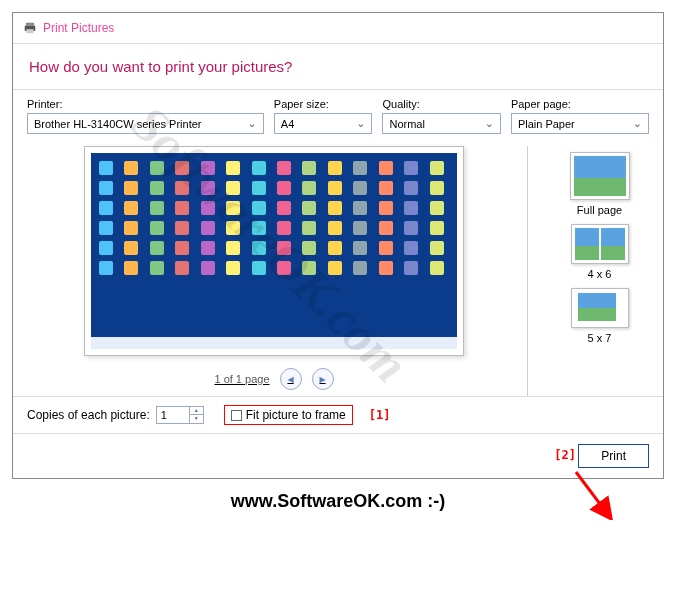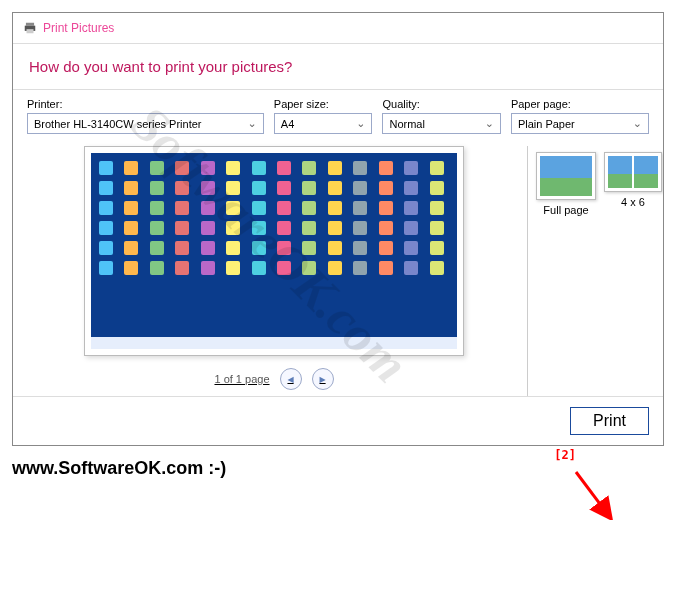--- a/index.html
+++ b/index.html
@@ -27,43 +27,43 @@
     .preview-area { flex: 0 0 auto; width: 494px; text-decoration: underline; }
     .paper { border: 1px solid #bbb; background: #fff; box-shadow: 2px 2px 5px rgba(0,0,0,0.15); height: 210px; margin: 0 auto; width: 380px; padding: 6px; }
     .screenshot { width: 100%; height: 100%; background: #0b3c8c; position: relative; padding: 8px; }
     .iconrow { display: grid; grid-template-columns: repeat(14, 1fr); gap: 6px; }
     .di { width: 14px; height: 14px; border-radius: 2px; }
     .taskbar { position: absolute; bottom: 0; left: 0; right: 0; height: 12px; background: #e6eefc; }
     .pager { display: flex; align-items: center; justify-content: center; gap: 10px; margin-top: 12px; padding-bottom: 6px; }
     .pager-text { font-size: 11px; color: #555; }
     .navbtn { width: 22px; height: 22px; border-radius: 50%; border: 1px solid #9ca9c9; background: #f5f7ff; display: flex; align-items: center; justify-content: center; cursor: pointer; }
     .navbtn span { font-size: 8px; color: #5d7db8; }
-    .templates { width: 142px; border-left: 1px solid #ccc; padding: 6px 0 0 8px; display: flex; flex-direction: row; gap: 8px; overflow: hidden; }
+    .templates { width: 142px; border-left: 1px solid #ccc; padding: 6px 0 0 8px; display: flex; flex-direction: column; gap: 8px; overflow: hidden; }
     .tmpl { text-align: center; font-size: 11px; }
     .thumb { border: 1px solid #bbb; background: #fff; box-shadow: 1px 1px 3px rgba(0,0,0,0.2); padding: 3px; margin: 0 auto 4px; cursor: pointer; }
     .thumb-inner { background: linear-gradient(to bottom, #5ba3e0 55%, #6fb86f 55%); width: 100%; height: 100%; }
     .thumb.full { width: 60px; height: 48px; }
     .thumb.n4x6 { width: 58px; height: 40px; display: flex; gap: 2px; }
     .thumb.n4x6 .half { flex: 1; background: linear-gradient(to bottom, #5ba3e0 55%, #6fb86f 55%); }
     .thumb.n5x7 { width: 58px; height: 40px; position: relative; }
     .thumb.n5x7 .inner57 { position:absolute; left:6px; top:4px; width:38px; height:28px; background: linear-gradient(to bottom, #5ba3e0 55%, #6fb86f 55%);}
     .bottom-row { display: flex; align-items: center; padding: 8px 14px; border-top: 1px solid #ddd; gap: 6px; }
     .spinner { display: flex; align-items: center; border: 1px solid #9ca9c9; width: 48px; }
     .spinner-val { flex: 1; font-size: 11px; padding: 2px 4px; }
     .spin-ctrl { width: 14px; display: flex; flex-direction: column; border-left: 1px solid #9ca9c9; }
     .spin-ctrl div { font-size: 5px; text-align: center; height: 8px; line-height: 7px; cursor: pointer; color: #666; }
     .spin-ctrl div:first-child { border-bottom: 1px solid #9ca9c9; }
     .fitbox { display: flex; align-items: center; gap: 4px; border: 1px solid red; padding: 2px 6px; margin-left: 14px; }
     .checkbox { width: 11px; height: 11px; border: 1px solid #666; }
     .ann { color: red; font-weight: bold; font-family: monospace; font-size: 12px; margin-left: 10px; }
     .action-row { display: flex; justify-content: flex-end; padding: 10px 14px; border-top: 1px solid #ddd; }
-    .print-btn { border: 1px solid #1a4a9c; background: #fff; padding: 4px 22px; font-size: 16px; color: #000; cursor: pointer; }
+    .print-btn { border: 1px solid #1a4a9c; background: #fff; padding: 4px 22px; font-size: 12px; color: #000; cursor: pointer; }
     .ann2 { position: absolute; right: 100px; top: 448px; color: red; font-weight: bold; font-family: monospace; font-size: 12px; }
     .arrow { position: absolute; right: 62px; top: 470px; width: 40px; height: 50px; }
-    .footer-brand { margin-top: 12px; font-size: 18px; font-weight: bold; color: #000; font-family: Arial, sans-serif; }
+    .footer-brand { text-align: center; margin-top: 12px; font-size: 18px; font-weight: bold; color: #000; font-family: Arial, sans-serif; }
     .watermark { position: absolute; left: 40%; top: 40%; transform: translate(-50%,-50%) rotate(45deg); font-size: 52px; color: rgba(0,0,0,0.10); font-weight: bold; font-style: italic; font-family: "Times New Roman", serif; pointer-events: none; white-space: nowrap; }
   </style>
 </head>
 <body>
 
 <div class="window">
   <div class="titlebar">
     <svg class="titlebar-icon" viewBox="0 0 24 24">
         <rect x="5" y="3" width="14" height="5" fill="#888"></rect>
         <rect x="3" y="8" width="18" height="9" fill="#555"></rect>
@@ -227,20 +227,35 @@
       </div>
       <div class="tmpl">
         <div class="thumb n5x7">
             <div class="inner57"></div>
           </div>
         <span>5 x 7</span>
       </div>
     </div>
   </div>
 
+  <div class="bottom-row">
+    <span>Copies of each picture:</span>
+    <div class="spinner">
+      <span class="spinner-val">1</span>
+      <div class="spin-ctrl">
+        <div>▲</div>
+        <div>▼</div>
+      </div>
+    </div>
+    <div class="fitbox">
+      <div class="checkbox"></div>
+      <span>Fit picture to frame</span>
+    </div>
+    <span class="ann">[1]</span>
+  </div>
 
   <div class="action-row">
     <button class="print-btn">Print</button>
   </div>
 </div>
 
 <span class="ann2">[2]</span>
 
 <svg class="arrow" viewBox="0 0 40 50">
   <defs>

